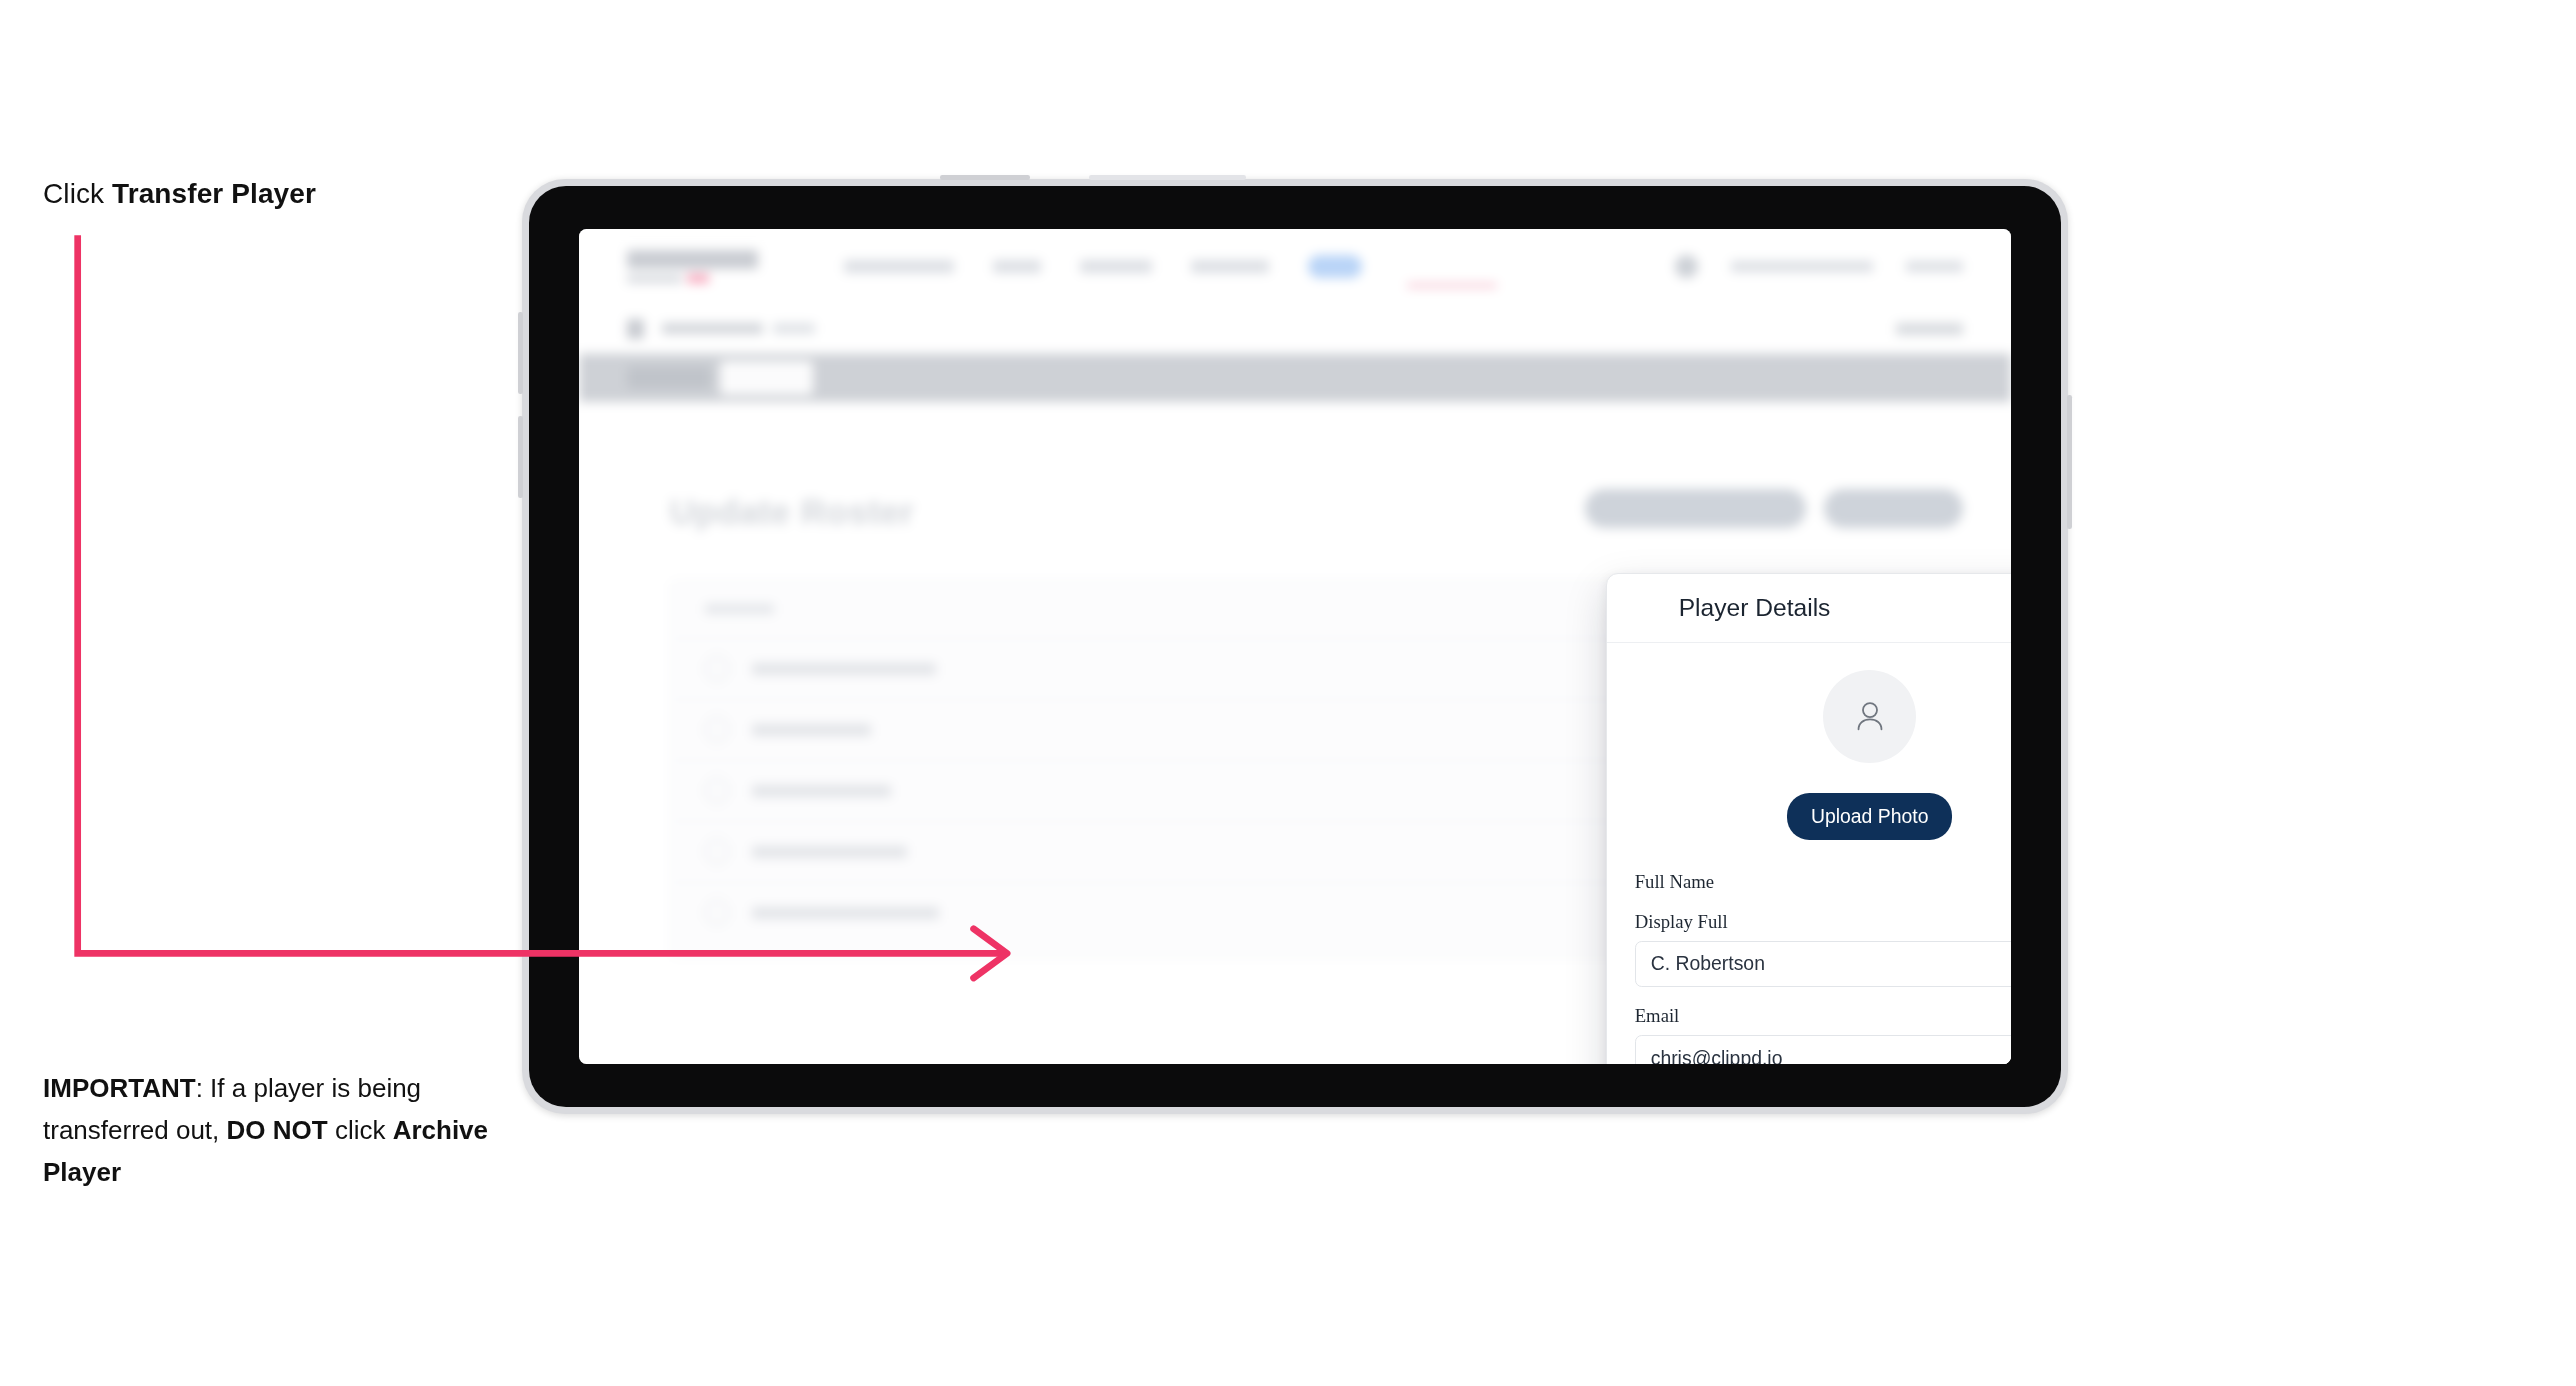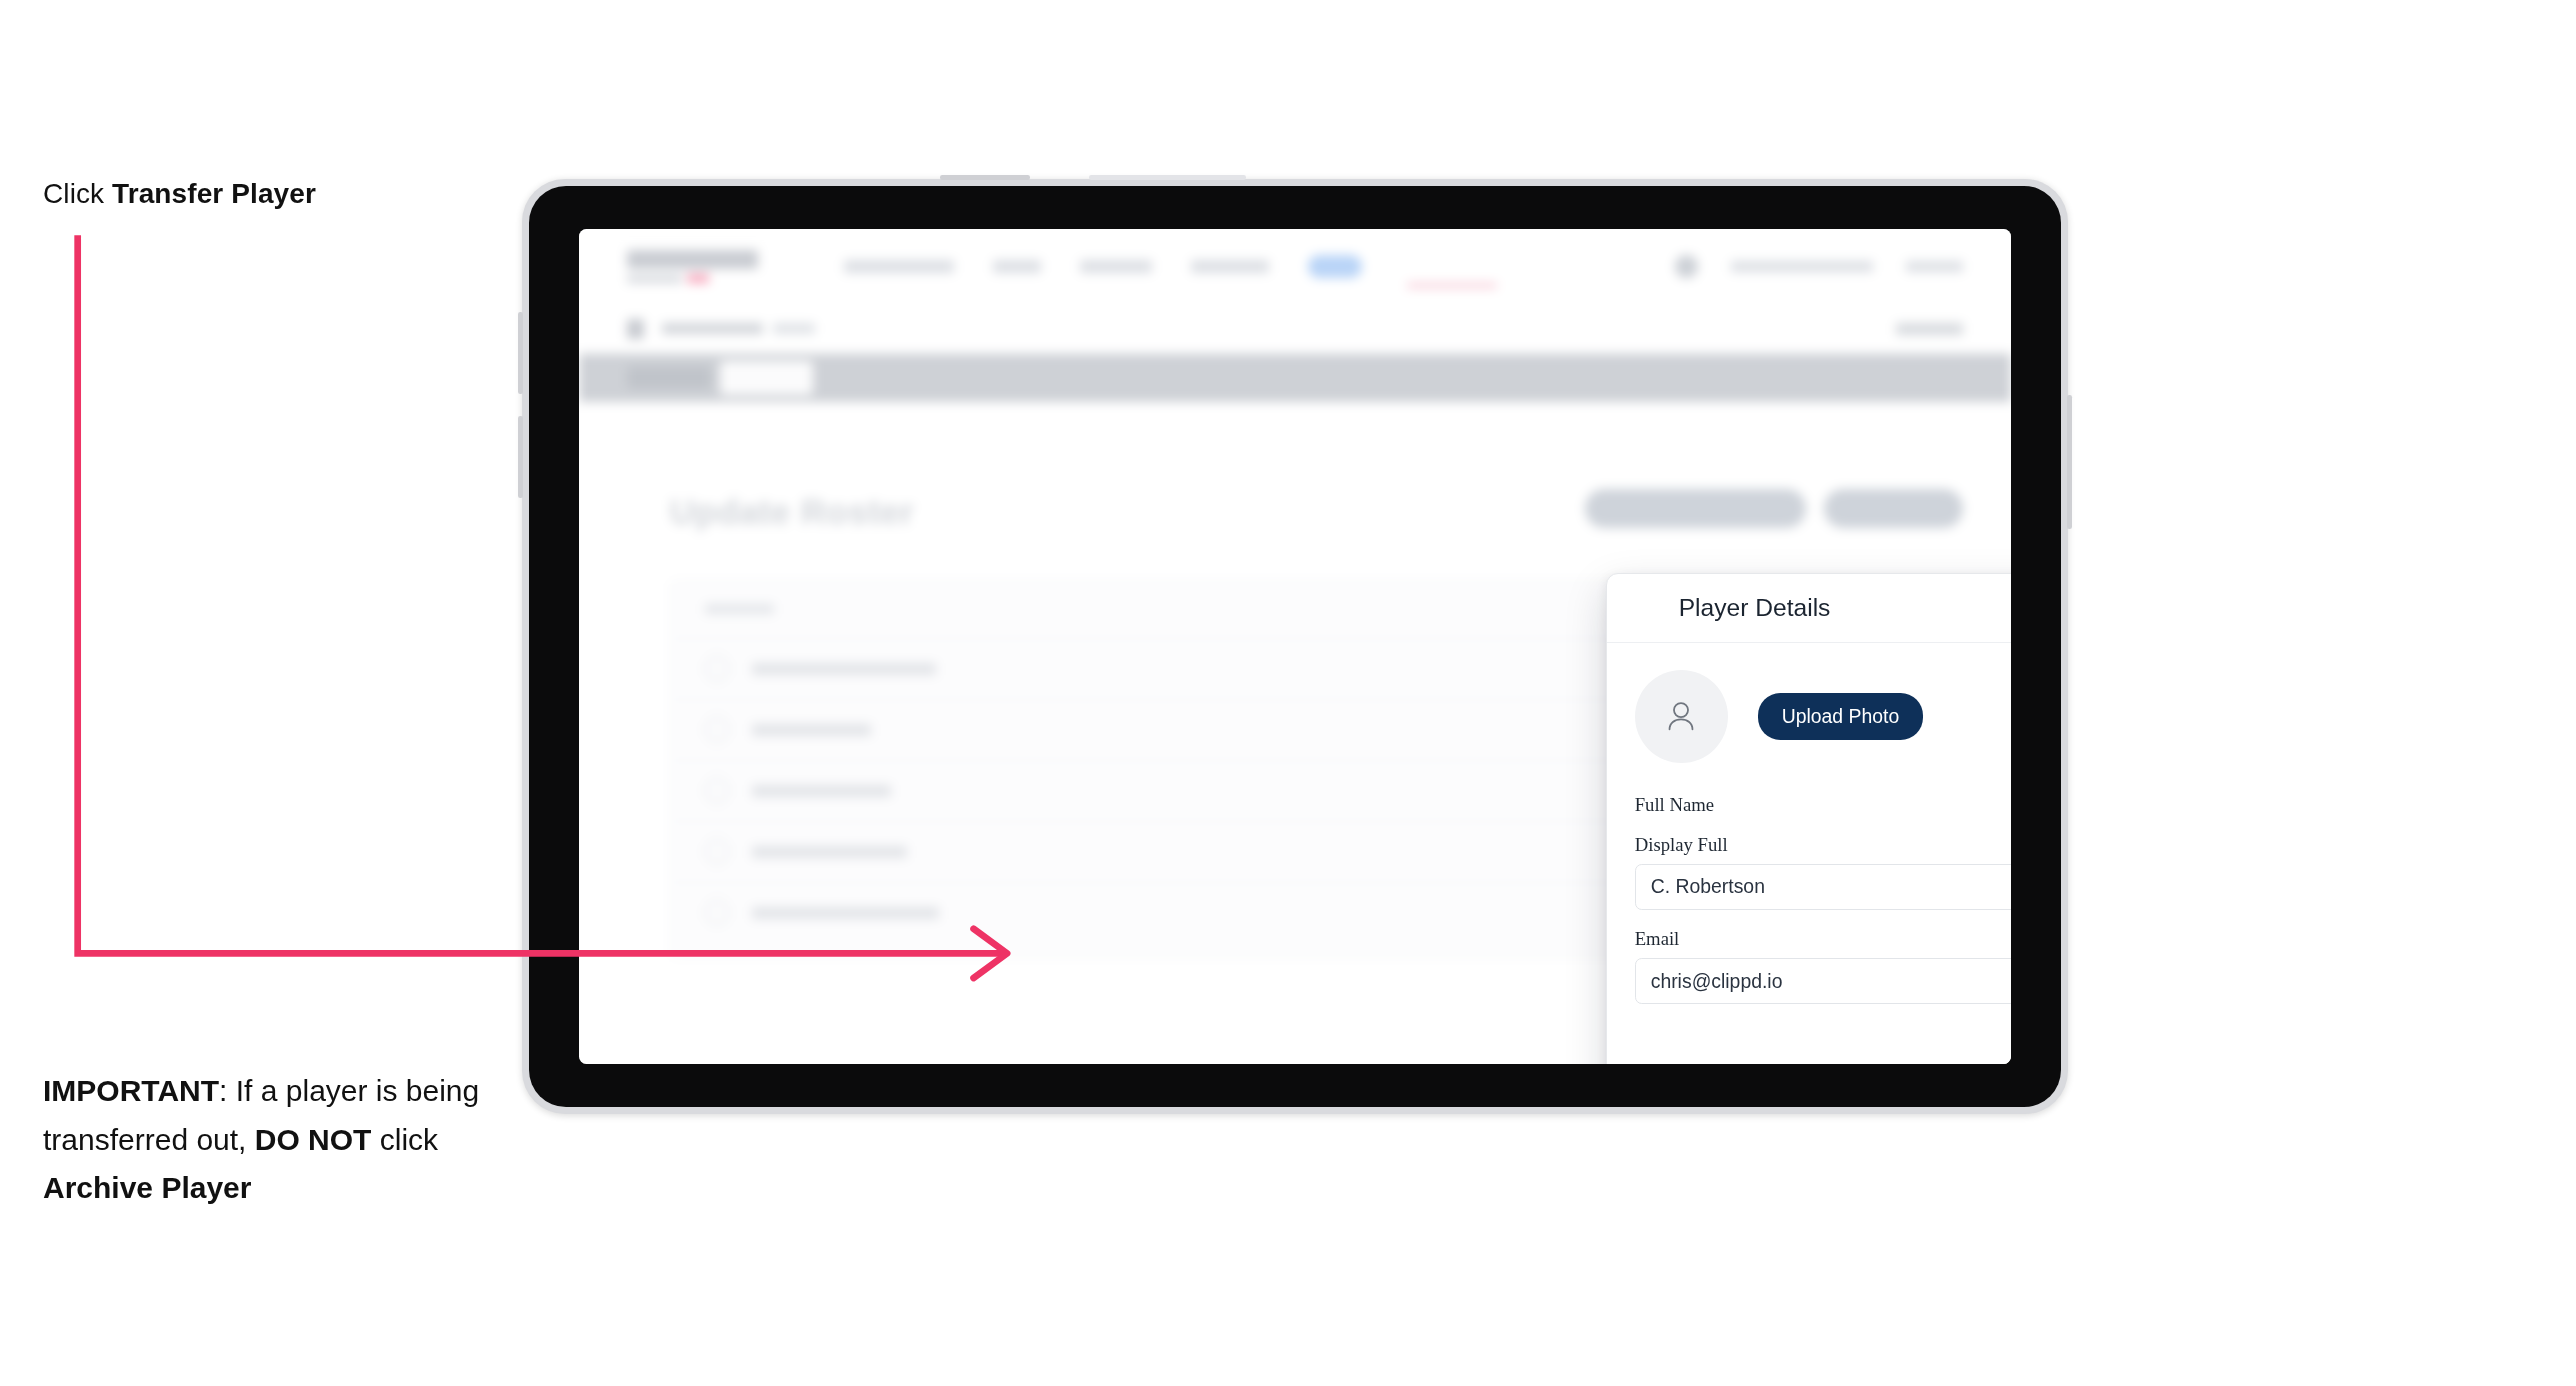--- a/index.html
+++ b/index.html
@@ -15,21 +15,21 @@
   .anno-top {
     position: absolute; left: 43px; top: 178px;
     font-size: 28px; color: #111; letter-spacing: 0.1px;
     white-space: nowrap;
   }
   .anno-top .b { font-weight: bold; }
 
   .anno-bottom {
     position: absolute; left: 43px; top: 1067px;
     width: 448px;
-    font-size: 30px; line-height: 1.62; color: #111;
+    font-size: 26px; line-height: 1.62; color: #111;
   }
   .anno-bottom .b { font-weight: bold; }
 
   
   .arrow-svg { position: absolute; left: 0; top: 0; width: 2576px; height: 1386px; pointer-events: none; }
 
   
   .device {
     position: absolute; left: 522px; top: 179px;
     width: 1546px; height: 935px;
@@ -142,21 +142,21 @@
   .modal-header {
     height: 69px; flex: none;
     display: flex; align-items: center; justify-content: space-between;
     padding: 0 28px 0 28px;
     border-bottom: 0.7px solid #edeff2;
   }
   .modal-title { font-size: 24.6px; color: #1b2430; font-weight: normal; margin-left: 44px; }
 
   .modal-body { flex: 1 1 auto; padding: 27px 28px 9px 28px; overflow: hidden; }
 
-  .photo-row { display: flex; align-items: center; gap: 30px; margin-bottom: 31px; }
+  .photo-row { display: flex; align-items: center; gap: 30px; margin-bottom: 31px; flex-direction: column; }
   .avatar {
     width: 93px; height: 93px; border-radius: 50%;
     background: #f1f2f4; display: flex; align-items: center; justify-content: center;
     flex: none;
   }
   .upload-btn {
     background: #0e3059; color: #fff; border: 0;
     font-size: 19.4px; font-family: "Liberation Sans", sans-serif;
     padding: 12px 24px; border-radius: 22.4px; cursor: pointer;
     white-space: nowrap;

